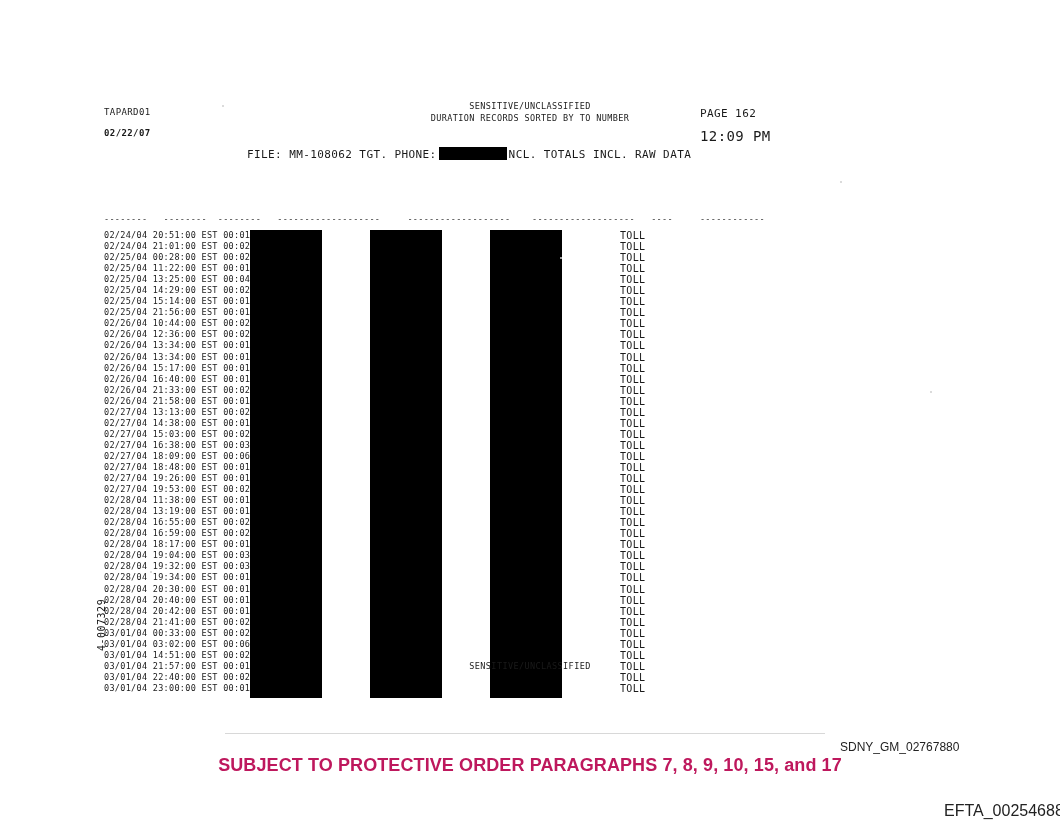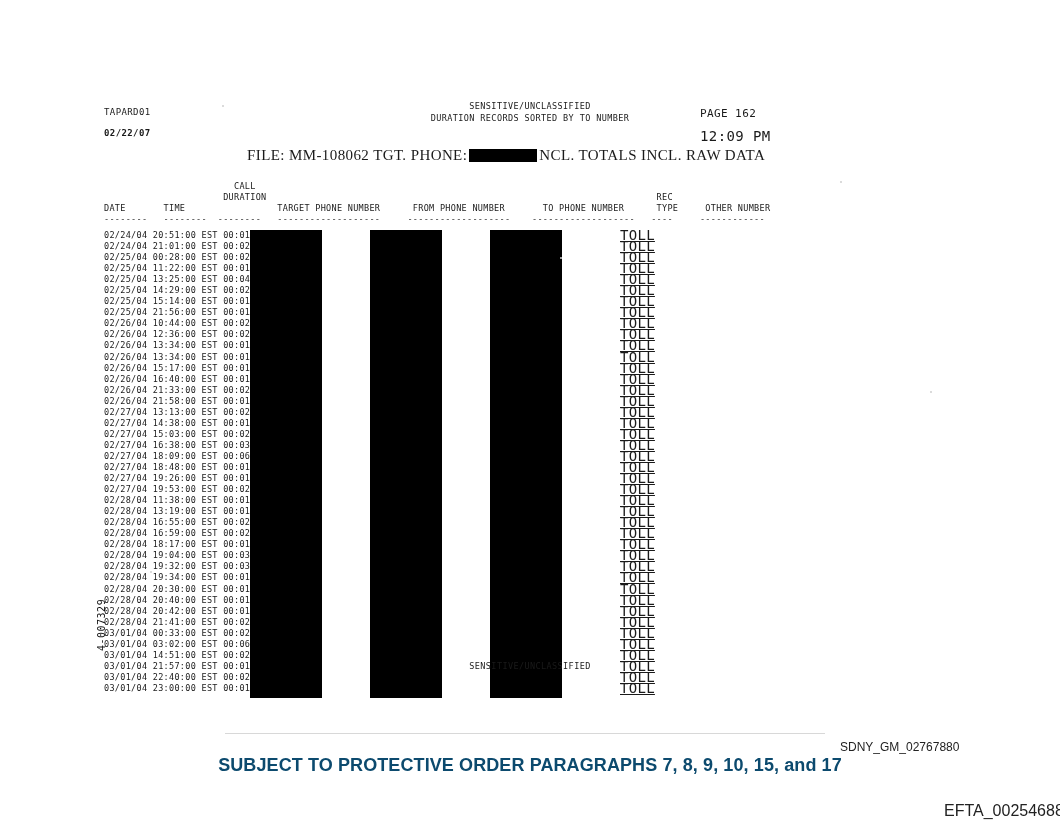--- a/index.html
+++ b/index.html
@@ -57,24 +57,23 @@
   .hdr-right-time {
     position: absolute;
     left: 700px; top: 117px;
     font-size: 14px;
     letter-spacing: 0.4px;
   }
 
   .file-line {
     position: absolute;
     left: 247px; top: 136px;
-    font-size: 15px;
+    font-size: 11px;
     letter-spacing: 0.4px;
     white-space: nowrap;
-    font-family: Liberation Serif, serif;
   }
   .file-line .redaction-inline {
     display: inline-block;
     width: 68px;
     height: 13px;
     background: #000;
     vertical-align: -2px;
     margin: 0 2px;
   }
 
@@ -104,25 +103,24 @@
     font-size: 8.5px;
     line-height: 11.05px;
     letter-spacing: 0.3px;
     white-space: pre;
   }
   .rows .rowline { height: 11.05px; }
 
   .rectype {
     position: absolute;
     left: 620px; top: 219px;
-    font-size: 14px;
+    font-size: 10px;
     line-height: 11.05px;
     letter-spacing: 0.3px;
     white-space: pre;
-    text-decoration: underline;
   }
 
   
   .redact {
     position: absolute;
     background: #000;
   }
   #redact-target { left: 250px; top: 219px; width: 72px; height: 424px; }
   #redact-from   { left: 370px; top: 219px; width: 72px; height: 424px; }
   #redact-to     { left: 490px; top: 219px; width: 72px; height: 424px; }
@@ -165,21 +163,21 @@
   }
 
   .protective-order {
     position: absolute;
     left: 0; top: 744px;
     width: 1060px;
     text-align: center;
     font-family: "Liberation Sans", sans-serif;
     font-size: 18px;
     font-weight: bold;
-    color: #0c4a6e;
+    color: #be185d;
     letter-spacing: 0.1px;
   }
 
   .bates-bottom {
     position: absolute;
     left: 944px; top: 791px;
     font-family: "Liberation Sans", sans-serif;
     font-size: 16px;
     color: #222;
   }
@@ -200,23 +198,20 @@
     <div>DURATION RECORDS SORTED BY TO NUMBER</div>
   </div>
 
   <div class="hdr-right-page mono">PAGE 162</div>
   <div class="hdr-right-time mono">12:09 PM</div>
 
   <div class="file-line mono">
     <span>FILE: MM-108062 TGT. PHONE:</span><span class="redaction-inline"></span><span>NCL. TOTALS INCL. RAW DATA</span>
   </div>
 
-  <div class="colhead mono"><span>                        CALL</span>
-<span>                      DURATION                                                                        REC</span>
-<span>DATE       TIME                 TARGET PHONE NUMBER      FROM PHONE NUMBER       TO PHONE NUMBER      TYPE     OTHER NUMBER</span></div>
 
   <div class="rule mono">--------   --------  --------   -------------------     -------------------    -------------------   ----     ------------</div>
 
   <div class="rows mono" id="rows-left"><div class="rowline">02/24/04 20:51:00 EST 00:01:00</div><div class="rowline">02/24/04 21:01:00 EST 00:02:00</div><div class="rowline">02/25/04 00:28:00 EST 00:02:00</div><div class="rowline">02/25/04 11:22:00 EST 00:01:00</div><div class="rowline">02/25/04 13:25:00 EST 00:04:00</div><div class="rowline">02/25/04 14:29:00 EST 00:02:00</div><div class="rowline">02/25/04 15:14:00 EST 00:01:00</div><div class="rowline">02/25/04 21:56:00 EST 00:01:00</div><div class="rowline">02/26/04 10:44:00 EST 00:02:00</div><div class="rowline">02/26/04 12:36:00 EST 00:02:00</div><div class="rowline">02/26/04 13:34:00 EST 00:01:00</div><div class="rowline">02/26/04 13:34:00 EST 00:01:00</div><div class="rowline">02/26/04 15:17:00 EST 00:01:00</div><div class="rowline">02/26/04 16:40:00 EST 00:01:00</div><div class="rowline">02/26/04 21:33:00 EST 00:02:00</div><div class="rowline">02/26/04 21:58:00 EST 00:01:00</div><div class="rowline">02/27/04 13:13:00 EST 00:02:00</div><div class="rowline">02/27/04 14:38:00 EST 00:01:00</div><div class="rowline">02/27/04 15:03:00 EST 00:02:00</div><div class="rowline">02/27/04 16:38:00 EST 00:03:00</div><div class="rowline">02/27/04 18:09:00 EST 00:06:00</div><div class="rowline">02/27/04 18:48:00 EST 00:01:00</div><div class="rowline">02/27/04 19:26:00 EST 00:01:00</div><div class="rowline">02/27/04 19:53:00 EST 00:02:00</div><div class="rowline">02/28/04 11:38:00 EST 00:01:00</div><div class="rowline">02/28/04 13:19:00 EST 00:01:00</div><div class="rowline">02/28/04 16:55:00 EST 00:02:00</div><div class="rowline">02/28/04 16:59:00 EST 00:02:00</div><div class="rowline">02/28/04 18:17:00 EST 00:01:00</div><div class="rowline">02/28/04 19:04:00 EST 00:03:00</div><div class="rowline">02/28/04 19:32:00 EST 00:03:00</div><div class="rowline">02/28/04 19:34:00 EST 00:01:00</div><div class="rowline">02/28/04 20:30:00 EST 00:01:00</div><div class="rowline">02/28/04 20:40:00 EST 00:01:00</div><div class="rowline">02/28/04 20:42:00 EST 00:01:00</div><div class="rowline">02/28/04 21:41:00 EST 00:02:00</div><div class="rowline">03/01/04 00:33:00 EST 00:02:00</div><div class="rowline">03/01/04 03:02:00 EST 00:06:00</div><div class="rowline">03/01/04 14:51:00 EST 00:02:00</div><div class="rowline">03/01/04 21:57:00 EST 00:01:00</div><div class="rowline">03/01/04 22:40:00 EST 00:02:00</div><div class="rowline">03/01/04 23:00:00 EST 00:01:00</div></div>
   <div class="rectype mono" id="rows-rectype"><div class="rowline">TOLL</div><div class="rowline">TOLL</div><div class="rowline">TOLL</div><div class="rowline">TOLL</div><div class="rowline">TOLL</div><div class="rowline">TOLL</div><div class="rowline">TOLL</div><div class="rowline">TOLL</div><div class="rowline">TOLL</div><div class="rowline">TOLL</div><div class="rowline">TOLL</div><div class="rowline">TOLL</div><div class="rowline">TOLL</div><div class="rowline">TOLL</div><div class="rowline">TOLL</div><div class="rowline">TOLL</div><div class="rowline">TOLL</div><div class="rowline">TOLL</div><div class="rowline">TOLL</div><div class="rowline">TOLL</div><div class="rowline">TOLL</div><div class="rowline">TOLL</div><div class="rowline">TOLL</div><div class="rowline">TOLL</div><div class="rowline">TOLL</div><div class="rowline">TOLL</div><div class="rowline">TOLL</div><div class="rowline">TOLL</div><div class="rowline">TOLL</div><div class="rowline">TOLL</div><div class="rowline">TOLL</div><div class="rowline">TOLL</div><div class="rowline">TOLL</div><div class="rowline">TOLL</div><div class="rowline">TOLL</div><div class="rowline">TOLL</div><div class="rowline">TOLL</div><div class="rowline">TOLL</div><div class="rowline">TOLL</div><div class="rowline">TOLL</div><div class="rowline">TOLL</div><div class="rowline">TOLL</div></div>
 
   <div class="redact" id="redact-target" style="height: 468.1px;"></div>
   <div class="redact" id="redact-from" style="height: 468.1px;"></div>
   <div class="redact" id="redact-to" style="height: 468.1px;"></div>
 

